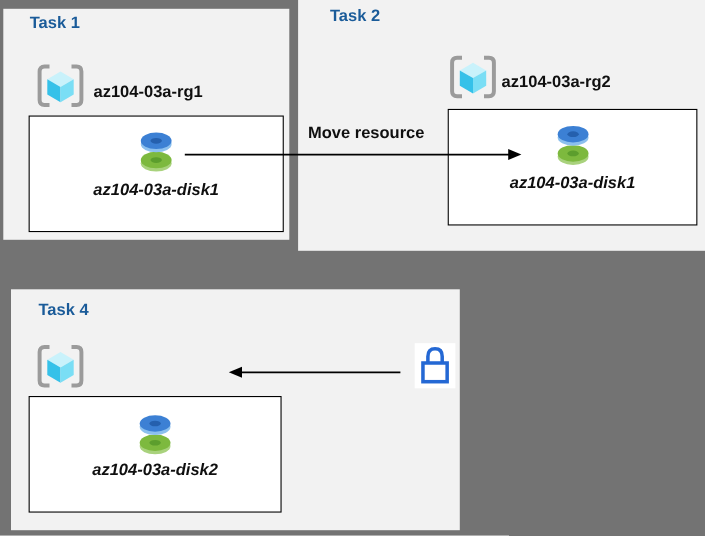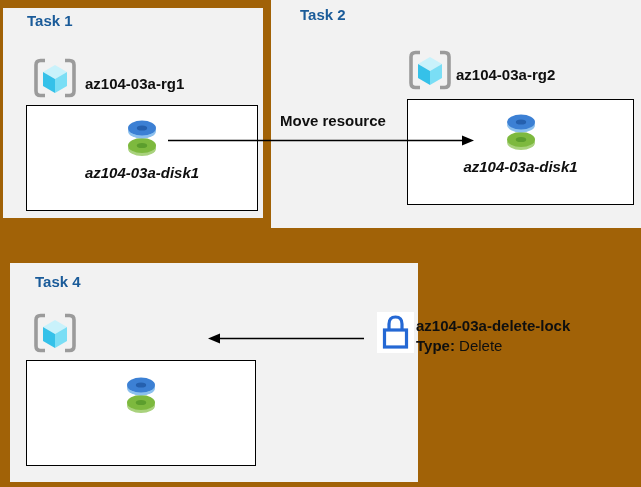--- a/index.html
+++ b/index.html
@@ -4,21 +4,21 @@
 <style>
   :root{
     --panel-bg:#f2f2f2; --task-title:#1a5b99; --label-text:#0f0f0f;
     --arrow:#000000; --box-border:#000000; --lock-blue:#2468d4;
     --disk-blue:#3c80d4; --disk-blue-dark:#2560ae; --disk-blue-light:#8cc0ee;
     --disk-green:#7db93e; --disk-green-dark:#5c9e2d; --disk-green-light:#a9d27d;
     --cube-top:#c9f2fb; --cube-left:#35c1e9; --cube-right:#7adef5; --bracket-gray:#9b9b9b;
   }
   html,body{margin:0;padding:0;background:#ffffff;}
   #canvas{
-    position:relative;width:641px;height:487px;background:#a16207;overflow:hidden;
+    position:relative;width:641px;height:487px;background:#737373;overflow:hidden;
     font-family:"Liberation Sans", sans-serif;color:var(--label-text);
   }
   .panel{position:absolute;background:var(--panel-bg);}
   .task-title{position:absolute;font-size:15px;font-weight:bold;color:var(--task-title);white-space:nowrap;}
   .rg-icon{position:absolute;width:48px;height:42px;}
   .rg-label{position:absolute;font-size:15px;font-weight:bold;white-space:nowrap;color:var(--label-text);}
   .res-box{position:absolute;background:#ffffff;border:1px solid var(--box-border);}
   .disk-icon{position:absolute;left:50%;transform:translateX(-50%);width:36px;height:42px;}
   .disk-label{position:absolute;left:0;right:0;text-align:center;font-size:15px;font-weight:bold;white-space:nowrap;color:var(--label-text);font-style:italic;}
   .arrow-svg{position:absolute;overflow:visible;}
@@ -110,32 +110,29 @@
 
     <div class="res-box" style="left:16px;top:97px;width:228px;height:104px;">
       <svg class="disk-icon" style="top:12px;" viewBox="0 0 36 42">
         <ellipse class="f-dgl" cx="18" cy="32.5" rx="14" ry="7.5"></ellipse>
         <ellipse class="f-dg" cx="18" cy="29.5" rx="14" ry="7.5"></ellipse>
         <ellipse class="f-dgd" cx="18" cy="29.5" rx="5.2" ry="2.6"></ellipse>
         <ellipse class="f-dbl" cx="18" cy="15" rx="14" ry="7.5"></ellipse>
         <ellipse class="f-db" cx="18" cy="12" rx="14" ry="7.5"></ellipse>
         <ellipse class="f-dbd" cx="18" cy="12" rx="5.2" ry="2.6"></ellipse>
       </svg>
+      <div class="disk-label" style="top:58px;">az104-03a-disk2</div>
     </div>
   </div>
 
   <svg class="arrow-svg" style="left:206px;top:330px;" width="162" height="17">
     <line class="arrow-line" x1="14" y1="8.5" x2="158" y2="8.5"></line>
     <polygon class="arrow-head" points="14,3.5 2,8.5 14,13.5"></polygon>
   </svg>
 
   <div class="lock-box">
     <svg class="lock-svg" viewBox="0 0 37 41">
       <path class="s-lock" d="M12 19 V12 Q12 5 18.5 5 Q25 5 25 12 V19"></path>
       <rect class="s-lock-body" x="7.5" y="18" width="22" height="17"></rect>
     </svg>
   </div>
-  <div class="lock-text">
-    <div class="bold">az104-03a-delete-lock</div>
-    <div><span class="bold">Type:</span> <span>Delete</span></div>
-  </div>
 
 </div>
 
 </body></html>

